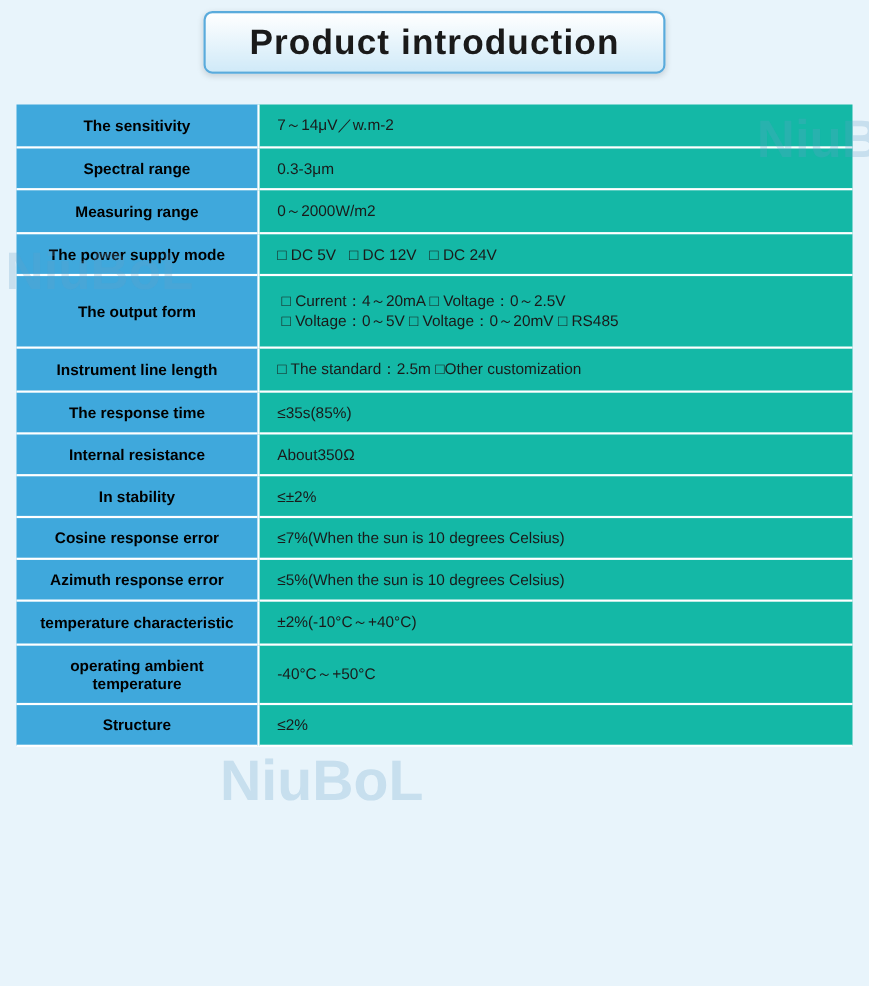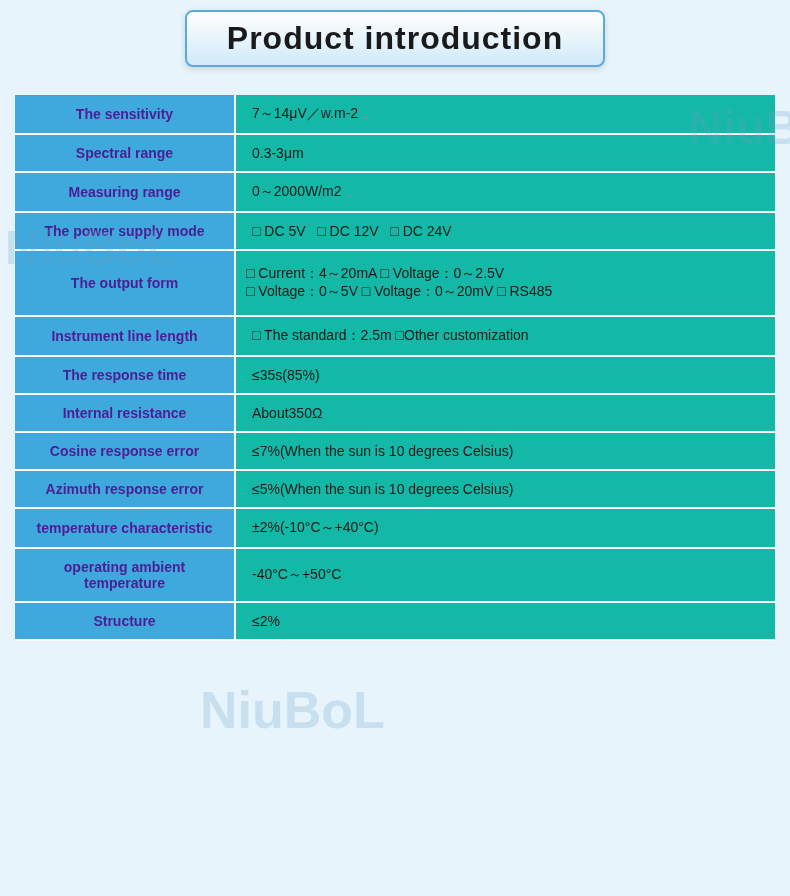--- a/index.html
+++ b/index.html
@@ -46,41 +46,41 @@
       border-collapse: collapse;
       position: relative;
     }
 
     .spec-table tr {
       border-bottom: 2px solid #ffffff;
     }
 
     .label-cell {
       background: #3fa8dc;
-      color: #4c1d95;
+      color: #000000;
       font-weight: bold;
       font-size: 14px;
       text-align: center;
       padding: 10px 8px;
       width: 220px;
       min-width: 220px;
       border-right: 2px solid #ffffff;
       vertical-align: middle;
     }
 
     .value-cell {
       background: #14b8a6;
       color: #1a1a1a;
       font-size: 14px;
       padding: 10px 16px;
       vertical-align: middle;
     }
 
     .value-cell.tall {
-      padding: 14px 10px;
+      padding: 14px 20px;
     }
 
     
     .watermark {
       position: absolute;
       color: rgba(100, 160, 200, 0.25);
       font-size: 48px;
       font-weight: bold;
       pointer-events: none;
       white-space: nowrap;
@@ -171,20 +171,24 @@
       <tr>
         <td class="label-cell">The response time</td>
         <td class="value-cell">≤35s(85%)</td>
       </tr>
 
       <tr>
         <td class="label-cell">Internal resistance</td>
         <td class="value-cell">About350Ω</td>
       </tr>
 
+      <tr>
+        <td class="label-cell">In stability</td>
+        <td class="value-cell">≤±2%</td>
+      </tr>
 
       <tr>
         <td class="label-cell">Cosine response error</td>
         <td class="value-cell">≤7%(When the sun is 10 degrees Celsius)</td>
       </tr>
 
       <tr>
         <td class="label-cell">Azimuth response error</td>
         <td class="value-cell">≤5%(When the sun is 10 degrees Celsius)</td>
       </tr>

